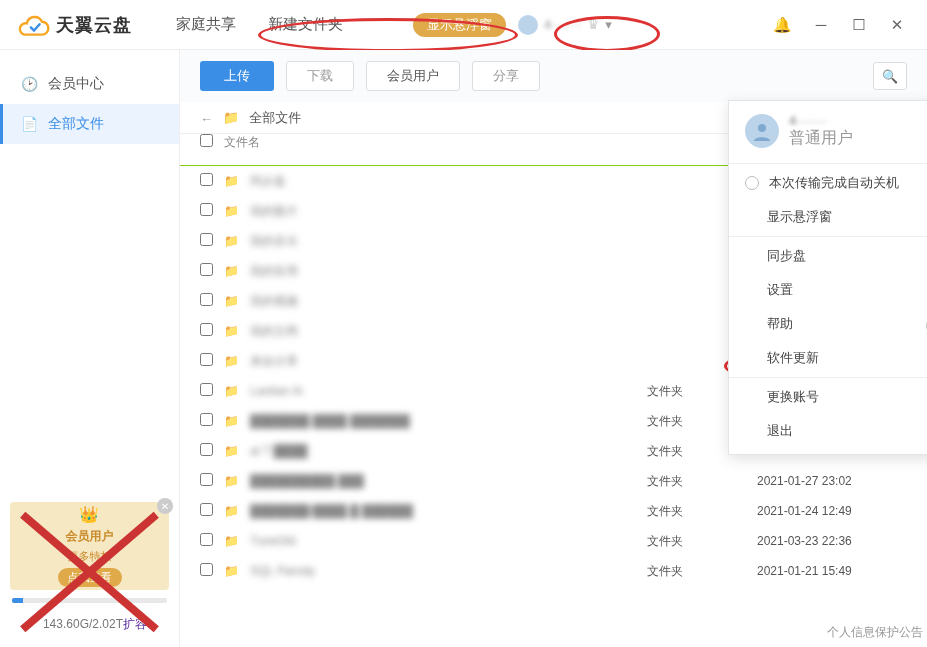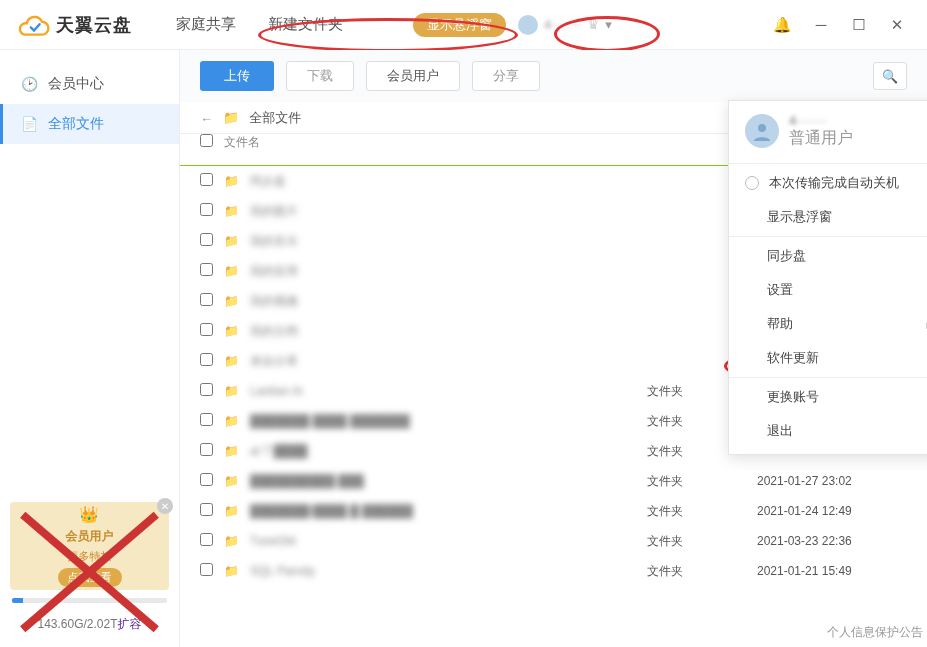--- a/index.html
+++ b/index.html
@@ -29,21 +29,21 @@
 .promo .close-b{position:absolute;right:-4px;top:-4px;width:16px;height:16px;border-radius:50%;background:#ccc;color:#fff;font-size:10px;display:flex;align-items:center;justify-content:center}
 .promo .crown{font-size:16px}
 .promo .t1{color:#c88a2a;font-weight:700}
 .promo .t2{color:#c88a2a;font-size:11px}
 .promo .btn{background:#e0a94a;color:#fff;padding:2px 10px;border-radius:10px;font-size:11px}
 .xred{position:absolute;inset:0;pointer-events:none}
 .xred line{stroke:#c33;stroke-width:5}
 .storage{padding:0 12px 8px}
 .bar{height:5px;background:#e8e8e8;border-radius:2px;margin-bottom:6px;overflow:hidden}
 .bar>div{height:100%;width:7%;background:#3a8ee6}
-.storage .row{display:flex;justify-content:center;font-size:12px;color:#777}
+.storage .row{display:flex;justify-content:flex-end;font-size:12px;color:#777}
 .main{flex:1;display:flex;flex-direction:column;position:relative}
 .toolbar{height:52px;display:flex;align-items:center;gap:12px;padding:0 20px;background:#fafbfc}
 .btn-p{background:#3a8ee6;color:#fff;border:none;padding:6px 24px;border-radius:3px;font-size:13px;cursor:pointer}
 .btn-s{background:#fff;border:1px solid #ddd;color:#999;padding:5px 20px;border-radius:3px;font-size:13px;cursor:pointer}
 .search{margin-left:auto;width:34px;height:28px;border:1px solid #ddd;border-radius:3px;display:flex;align-items:center;justify-content:center;color:#999;background:#fff}
 .pathbar{height:32px;display:flex;align-items:center;padding:0 20px;gap:10px;border-bottom:1px solid #eee;font-size:13px;color:#555}
 .pathbar .back{color:#999;cursor:pointer}
 .pathbar .folder-ic{color:#eab54a}
 .viewopts{margin-left:auto;display:flex;align-items:center;gap:14px;font-size:12px;color:#666}
 .viewopts .vo{display:flex;align-items:center;gap:4px;cursor:pointer}

